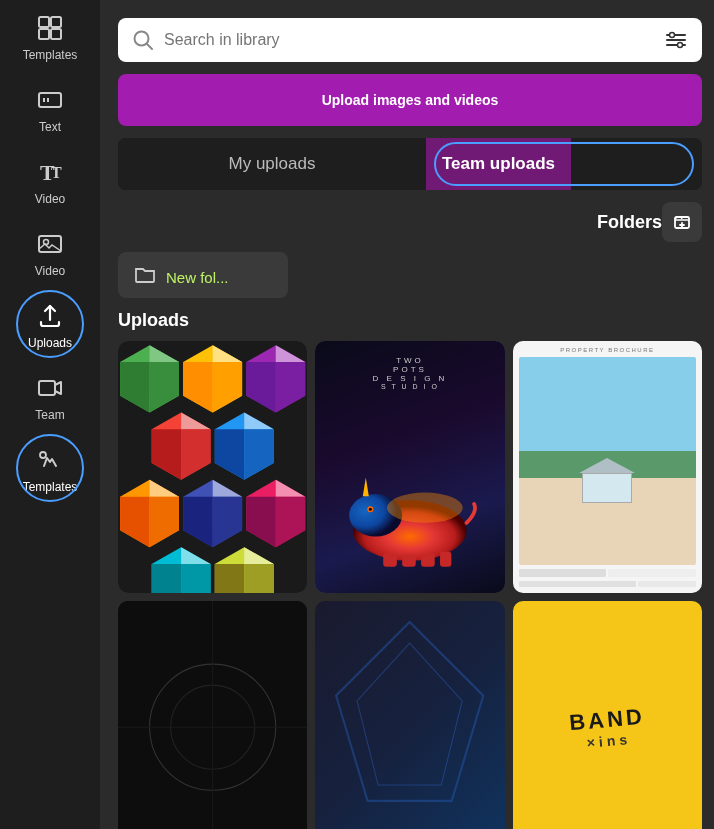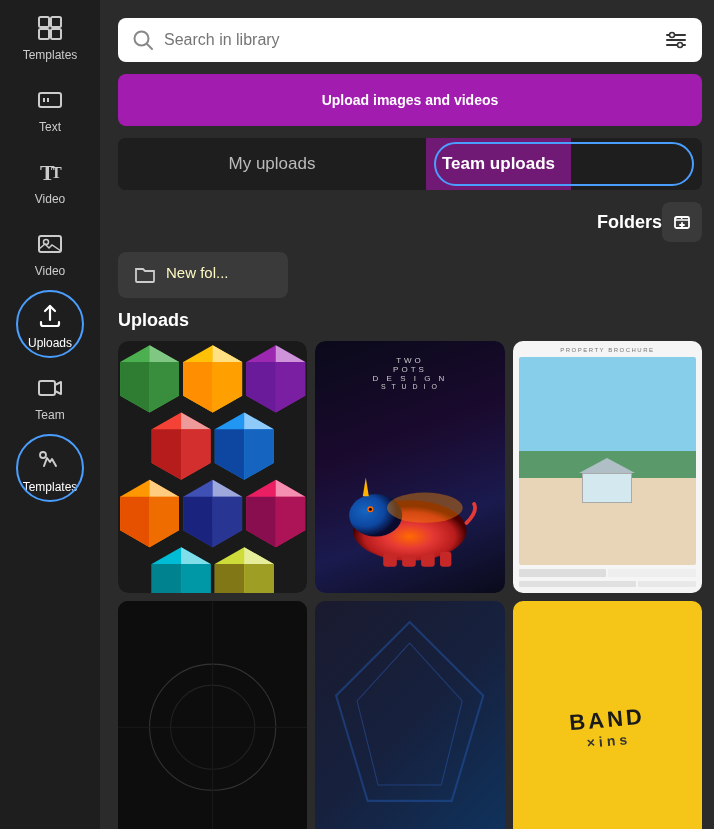--- a/index.html
+++ b/index.html
@@ -174,27 +174,27 @@
       height: 40px;
       display: flex;
       align-items: center;
       justify-content: center;
       cursor: pointer;
       color: #ffffff;
       font-size: 18px;
     }
     .folder-item {
       display: flex;
-      align-items: flex-start;
+      align-items: flex-end;
       gap: 10px;
       background: #3a3a3a;
       border-radius: 8px;
       padding: 12px 16px;
       cursor: pointer;
-      color: #fef9c3;
+      color: #bef264;
       font-size: 15px;
       width: 170px;
     }
 
     
     .uploads-section {
       flex: 1;
       overflow: hidden;
     }
     .uploads-title {

